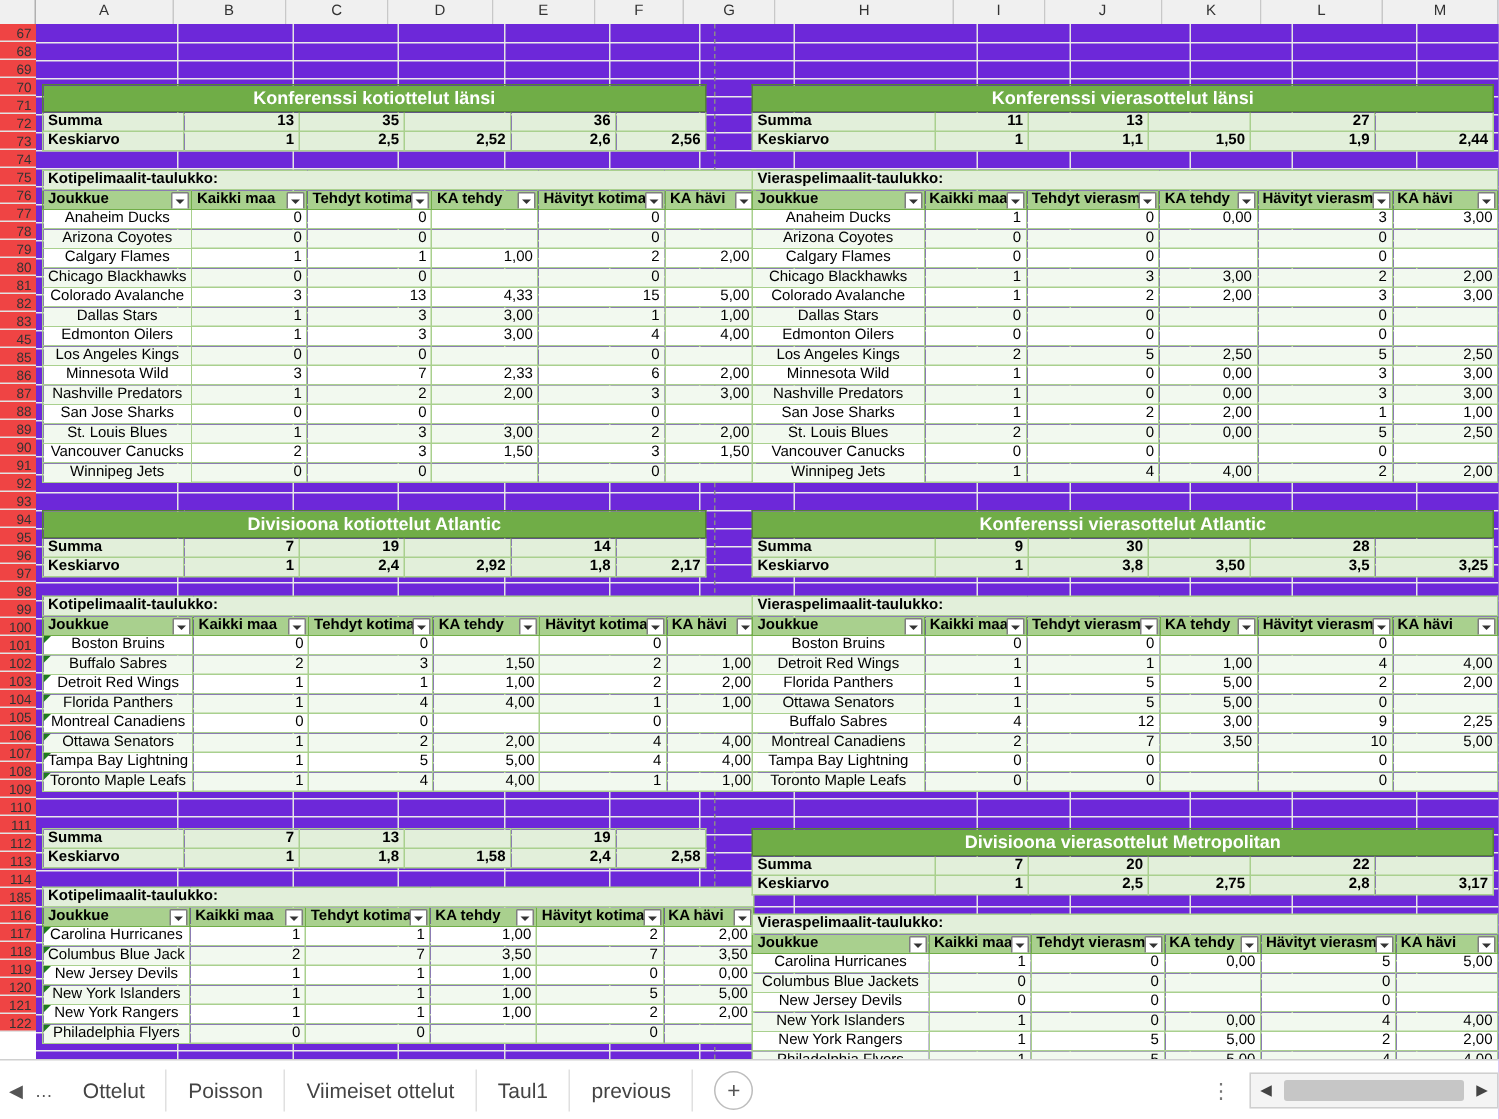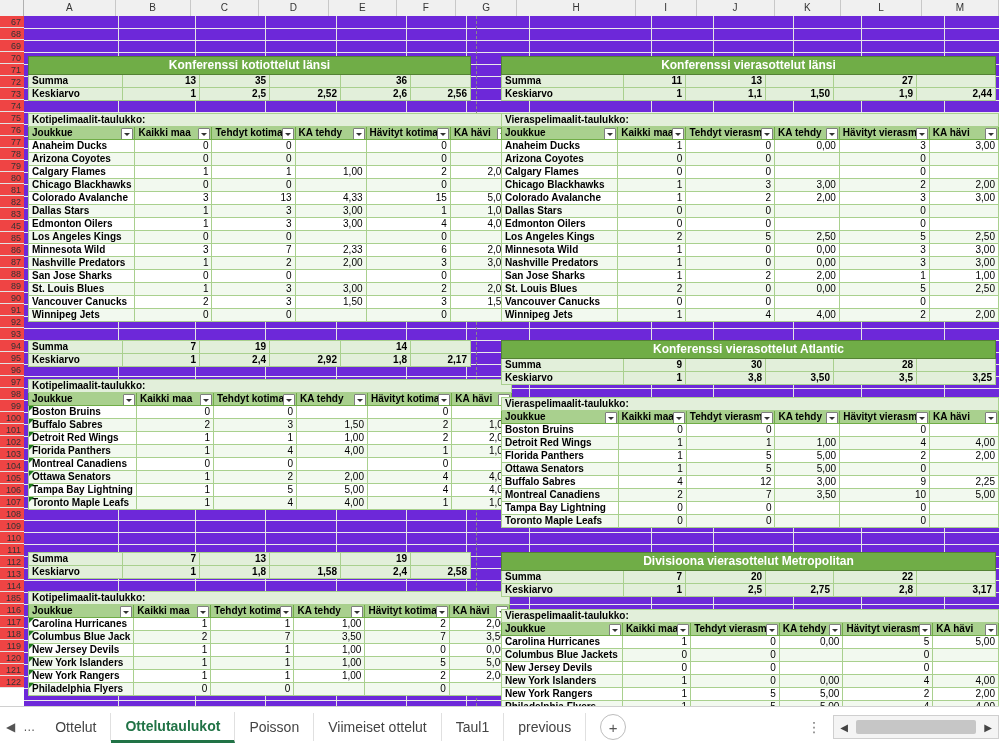--- a/index.html
+++ b/index.html
@@ -70,21 +70,21 @@
     background:#ffffff;border:1px solid #7f7f7f;border-radius:1px;
   }
   .hdr td .fbtn:after{
     content:"";position:absolute;left:2px;top:4px;
     border-left:3px solid transparent;border-right:3px solid transparent;
     border-top:3px solid #333;
   }
   .data td{
     border:1px solid #a9d08e;text-align:right;background:#ffffff;
   }
-  .data td.lbl{text-align:left;position:relative;font-weight:bold;}
+  .data td.lbl{text-align:center;position:relative;}
   .data td.mark:before{
     content:"";position:absolute;left:0;top:0;
     border-top:5px solid #1f7a1f;border-right:5px solid transparent;
   }
   .data tr:nth-child(even) td{background:#f2f9ef;}
 
   
   .tabbar{
     position:absolute;left:0;top:706px;width:999px;height:40px;
     background:#ffffff;border-top:1px solid #d0d0d0;
@@ -615,20 +615,23 @@
     <table class="tbl">
       <colgroup>
           <col style="width:94px">
           <col style="width:77px">
           <col style="width:70px">
           <col style="width:71px">
           <col style="width:70px">
           <col style="width:60px">
         </colgroup>
       <tbody>
+          <tr class="title-row">
+            <td colspan="6">Divisioona kotiottelut Atlantic</td>
+          </tr>
       <tr class="sum-row">
         <td class="lbl">Summa</td>
         <td>7</td>
         <td>19</td>
         <td></td>
         <td>14</td>
         <td></td>
       </tr>
       <tr class="avg-row">
         <td class="lbl">Keskiarvo</td>
@@ -1069,21 +1072,20 @@
     </table>
   </div>
 </div>
 
 <div class="tabbar">
   <div class="navbtns">
     <span>◀</span>
     <span>…</span>
   </div>
   <div class="tab">Ottelut</div>
-  <div class="tab active">Ottelutaulukot</div>
   <div class="tab">Poisson</div>
   <div class="tab">Viimeiset ottelut</div>
   <div class="tab">Taul1</div>
   <div class="tab">previous</div>
   <div class="addsheet">+</div>
   <div class="tabspacer"></div>
   <div class="dots">⋮</div>
   <div class="hscroll">
     <div class="arrow">◀</div>
     <div class="bar"></div>

